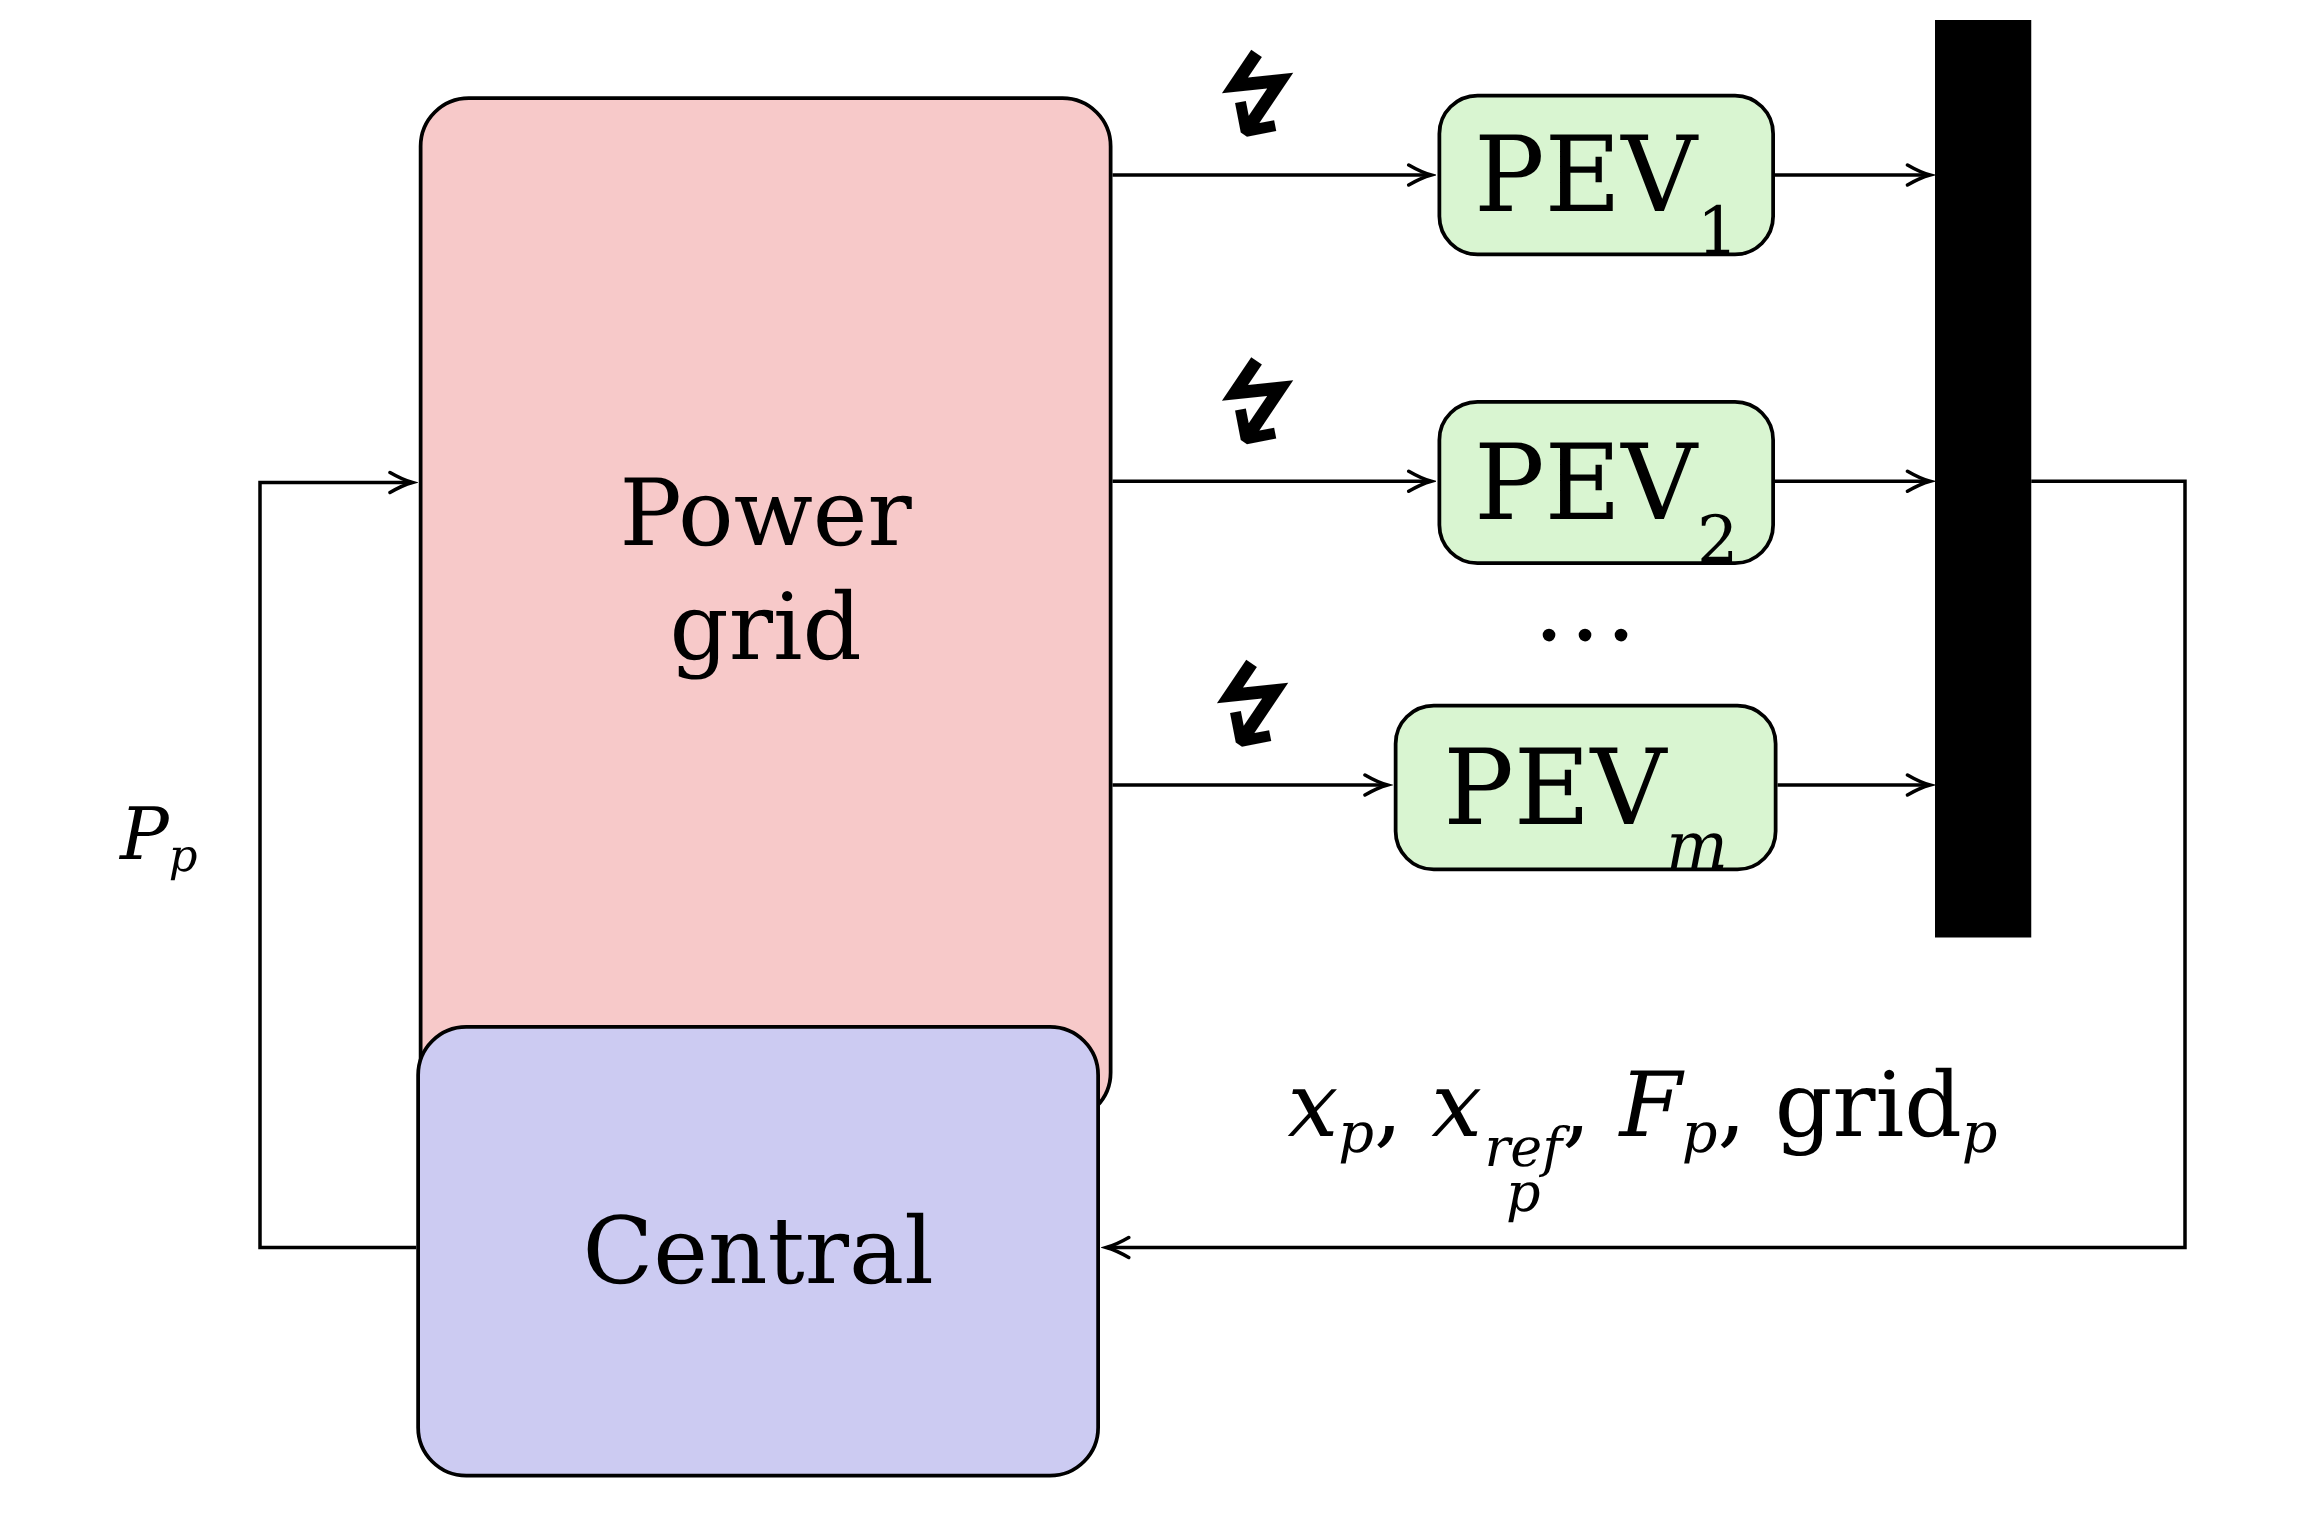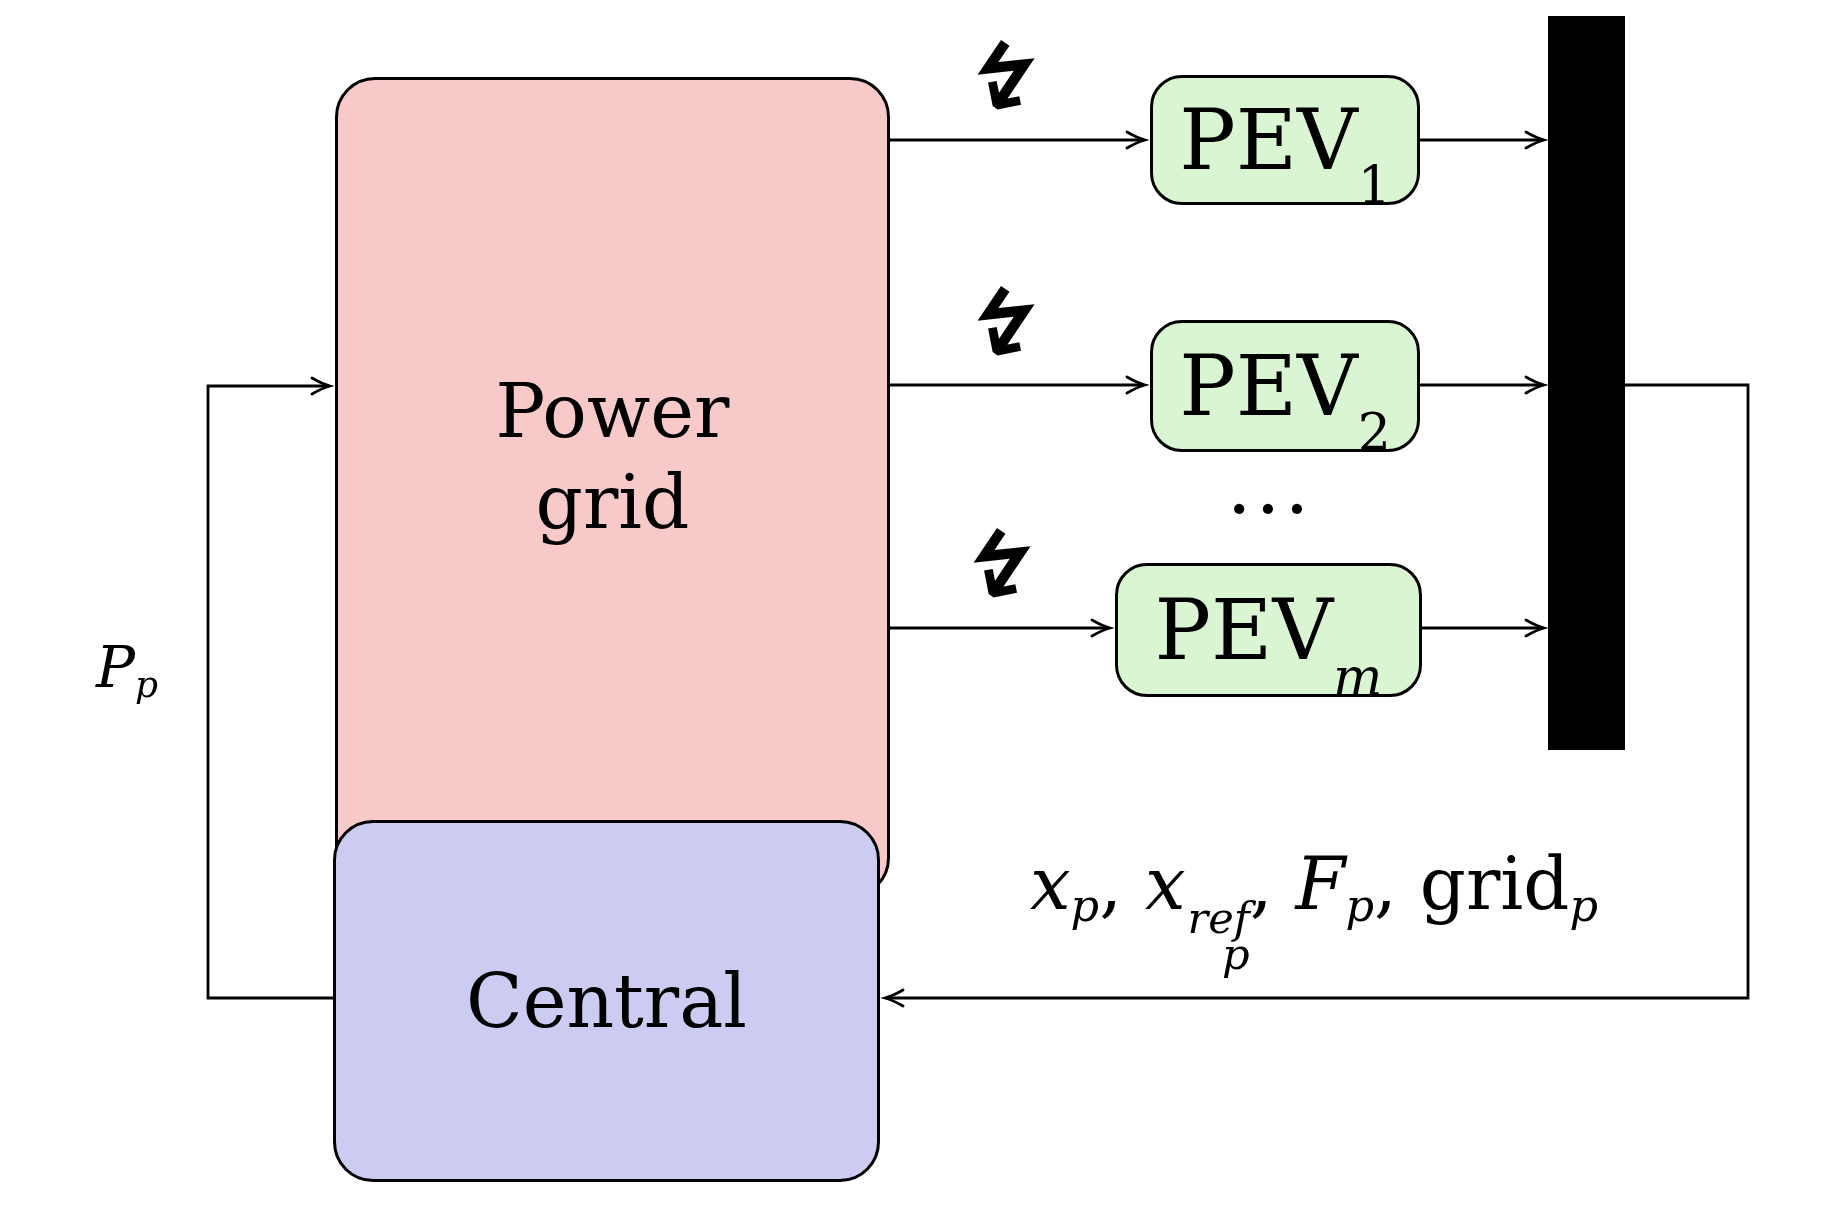--- a/index.html
+++ b/index.html
@@ -40,21 +40,21 @@
   }
   .mathlabel{position:absolute;font-style:italic;}
   #pp-label{left:52px;top:638px;width:150px;text-align:center;font-size:58px;line-height:1;}
   #pp-label sub,#fb-label sub{font-size:0.62em;vertical-align:-0.28em;line-height:0;font-style:italic;}
   #fb-label{
     left:880px;top:836px;width:868px;text-align:center;
     font-size:72px;line-height:1.35;
   }
   .mr{font-style:normal;}
   .ss{display:inline-flex;flex-direction:column;font-size:0.60em;line-height:0.85;
-      vertical-align:-0.55em;text-align:right;margin-left:2px;}
+      vertical-align:-0.55em;text-align:center;margin-left:2px;}
   .ss .sup,.ss .subb{display:block;font-style:italic;}
   svg.wires{position:absolute;left:0;top:0;pointer-events:none;}
   .flow{stroke:var(--line_color);stroke-width:2.8px;fill:none;}
   .bolt{
     position:absolute;width:64px;height:96px;display:flex;align-items:center;justify-content:center;
     font-family:"DejaVu Sans","Liberation Sans",sans-serif;font-size:88px;font-weight:bold;
     transform:rotate(24deg);line-height:1;user-select:none;
   }
   #bolt1{left:972px;top:31px;}
   #bolt2{left:972px;top:277px;}

